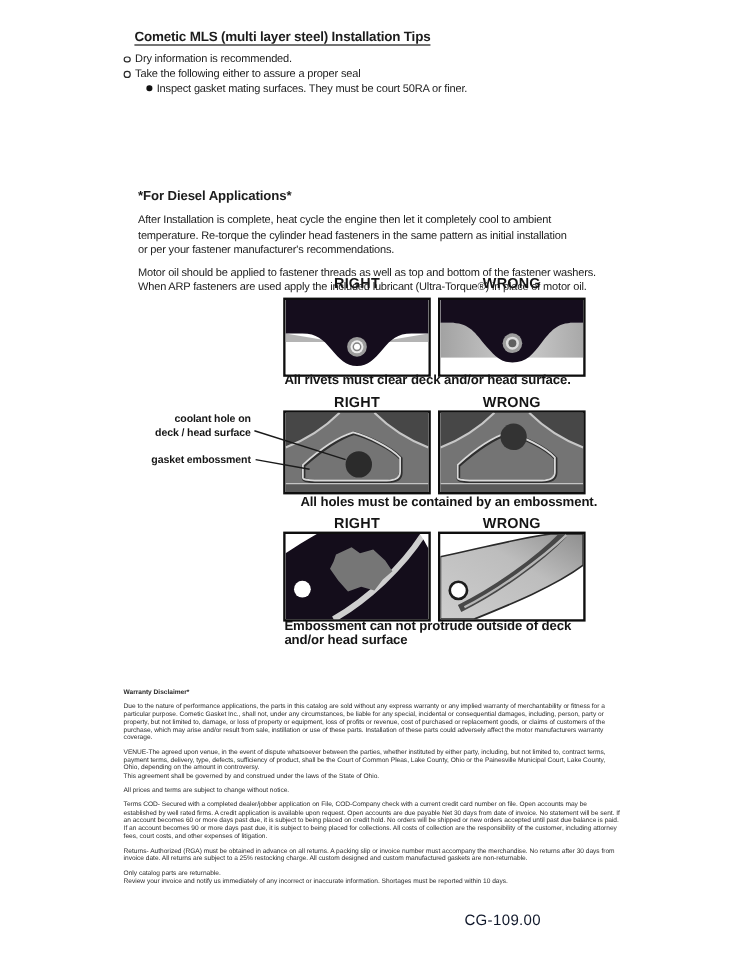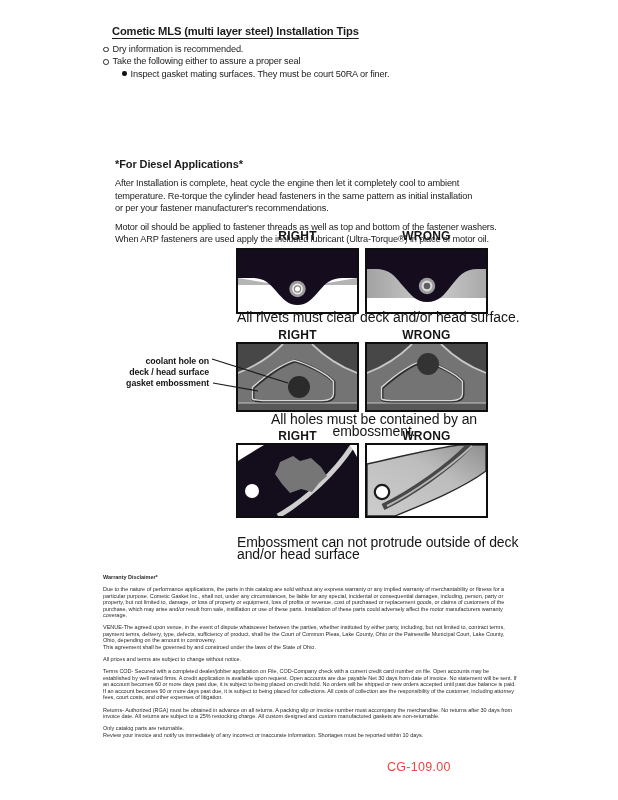--- a/index.html
+++ b/index.html
@@ -23,31 +23,31 @@
 
   .diesel { left:115px; top:118px; width:440px; font-size:9.2px; letter-spacing:-0.15px; line-height:12.3px;margin-top:40px; }
   .diesel h3 { margin:0 0 7px 0; font-size:11px; letter-spacing:-0.1px; }
   .diesel p { margin:0 0 7px 0; }
 
   .dw-label { font-size:12px; font-weight:bold; text-align:center; width:123px; letter-spacing:0.2px; color:#151515; }
   .dbox { width:119px; height:62px; border:2px solid #0e0e0e; background:#fff; }
   .dbox.r2 { height:66px; }
   .dbox.r3 { height:71px; }
   .dbox svg { display:block; width:100%; height:100%; }
-  .caption { font-size:14px; font-weight:normal; letter-spacing:-0.1px; color:#151515; line-height:11.5px; }
+  .caption { font-size:11px; font-weight:bold; letter-spacing:-0.1px; color:#151515; line-height:11.5px; }
 
   .side-label { font-size:8.8px; font-weight:bold; letter-spacing:-0.1px; text-align:right; width:108px; line-height:10.5px; color:#151515; }
 
   .leader-overlay { left:0; top:0; width:618px; height:800px; pointer-events:none; }
 
   .fineprint { left:103px; top:574px; width:414px; font-size:5.5px; line-height:6.4px; letter-spacing:-0.02px; color:#2a2a2a; }
   .fineprint .fp-head { font-weight:bold; margin:0 0 6px 0; }
   .fineprint p { margin:0 0 6px 0; }
 
-  .page-number { left:387px; top:760px; font-size:12.5px; letter-spacing:0.3px; color:#ef4444; }
+  .page-number { left:387px; top:760px; font-size:12.5px; letter-spacing:0.3px; color:#0f172a; }
 </style>
 </head>
 <body>
 
 <div class="page">
 
   <div class="abs doc-title">Cometic MLS (multi layer steel) Installation Tips</div>
 
   <div class="abs tips">
     <div class="tip-row">
@@ -102,21 +102,21 @@
       <circle cx="60" cy="36" r="8.2" fill="#9c9c9c"></circle>
       <circle cx="60" cy="36" r="5.4" fill="#dcdcdc"></circle>
       <circle cx="60" cy="36" r="3.3" fill="#5f5f5f"></circle>
     </svg>
   </div>
   <div class="abs caption" style="left:237px; top:312px;">All rivets must clear deck and/or head surface.</div>
 
   <div class="abs dw-label" style="left:236px; top:328px;">RIGHT</div>
   <div class="abs dw-label" style="left:365px; top:328px;">WRONG</div>
 
-  <div class="abs side-label pre" style="left:101px; top:356px;">coolant hole on
+  <div class="abs side-label pre" style="left:101px; top:344px;">coolant hole on
 deck / head surface</div>
   <div class="abs side-label" style="left:101px; top:378px;">gasket embossment</div>
 
   <div class="abs dbox r2" style="left:236px; top:342px;">
     <svg viewBox="0 0 119 66">
       <rect width="119" height="66" fill="#747474"></rect>
       <path d="M0,0 H45 C33,12 18,22 0,29 Z" fill="#474747"></path>
       <path d="M45,0 C33,12 18,22 0,29" stroke="#c7c7c7" stroke-width="1.8" fill="none"></path>
       <path d="M119,0 H74 C86,12 101,22 119,29 Z" fill="#474747"></path>
       <path d="M74,0 C86,12 101,22 119,29" stroke="#c7c7c7" stroke-width="1.8" fill="none"></path>
@@ -165,21 +165,21 @@
             <stop offset="1" stop-color="#8f8f8f"></stop>
         </linearGradient>
       </defs>
       <rect width="119" height="71" fill="#ffffff"></rect>
       <path d="M0,19 C33,12 62,4 92,0 H119 V26 C95,44 55,60 28,71 H0 Z" fill="url(#g3)" stroke="#2a2a2a" stroke-width="1.4"></path>
       <path d="M16,62 C45,48 82,22 103,0" stroke="#474747" stroke-width="6.5" fill="none"></path>
       <path d="M20,61 C48,47 84,21 105,1" stroke="#b5b5b5" stroke-width="2" fill="none"></path>
       <circle cx="15" cy="47" r="7.2" fill="#ffffff" stroke="#1c1c1c" stroke-width="2.2"></circle>
     </svg>
   </div>
-  <div class="abs caption pre" style="left:237px; top:537px;">Embossment can not protrude outside of deck
+  <div class="abs caption pre" style="left:237px; top:517px;">Embossment can not protrude outside of deck
 and/or head surface</div>
 
   <svg class="abs leader-overlay" viewBox="0 0 618 800">
     <line x1="212" y1="359" x2="288" y2="383" stroke="#1a1a1a" stroke-width="1.2"></line>
     <line x1="213" y1="383" x2="258" y2="391" stroke="#1a1a1a" stroke-width="1.2"></line>
   </svg>
 
   <div class="abs fineprint">
     <p class="fp-head">Warranty Disclaimer*</p>
     <p class="pre">Due to the nature of performance applications, the parts in this catalog are sold without any express warranty or any implied warranty of merchantability or fitness for a particular purpose.  Cometic Gasket Inc., shall not, under any circumstances, be liable for any special, incidental or consequential damages, including, person, party or property, but not limited to, damage, or loss of property or equipment, loss of profits or revenue, cost of purchased or replacement goods, or claims of customers of the purchase, which may arise and/or result from sale, instillation or use of these parts.  Installation of these parts could adversely affect the motor manufacturers warranty coverage.</p>

